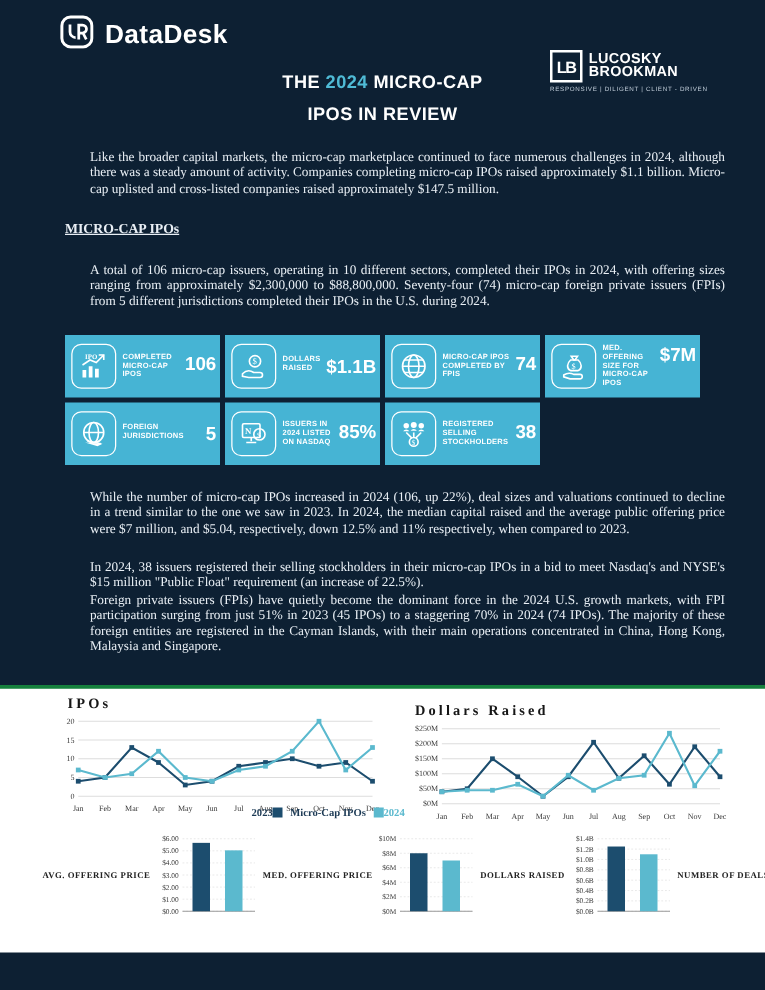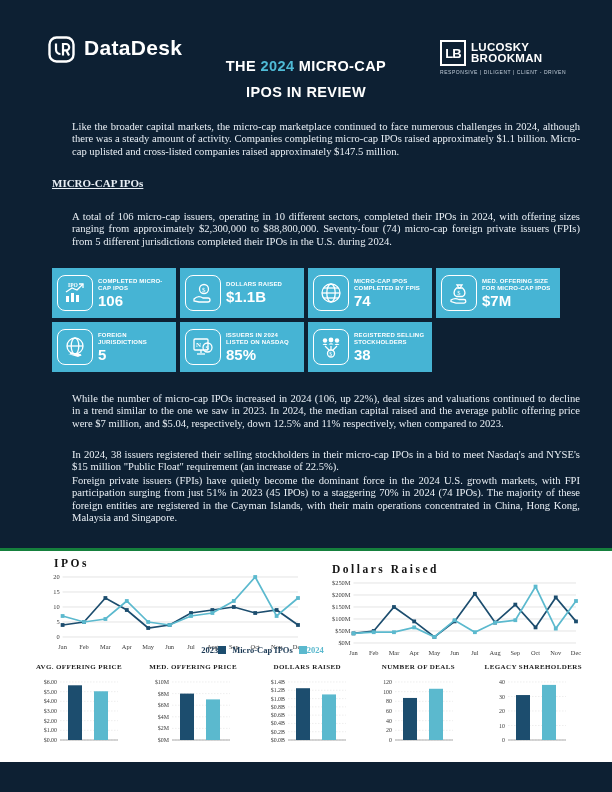--- a/index.html
+++ b/index.html
@@ -1,19 +1,19 @@
 <!DOCTYPE html>
 <html><head>
 <meta charset="utf-8">
 <style>
   html,body{margin:0;padding:0;background:#444;}
   .page{position:relative;width:612px;height:792px;background:#0D2033;overflow:hidden;
         font-family:"Liberation Sans",sans-serif;margin:0 auto;}
   
-  .hdr-logo{position:absolute;left:48px;top:36px;display:flex;align-items:flex-start;gap:9px;color:#fff;}
+  .hdr-logo{position:absolute;left:48px;top:12px;display:flex;align-items:center;gap:9px;color:#fff;}
   .dd-text{font-size:21px;font-weight:700;letter-spacing:.3px;color:#fff;}
   .lb-logo{position:absolute;right:22px;top:20px;width:150px;color:#fff;margin-top:20px;}
   .lb-row{display:flex;align-items:center;gap:5px;}
   .lb-mark{width:26px;height:26px;border:2px solid #fff;box-sizing:border-box;display:flex;
            align-items:center;justify-content:center;font-weight:800;font-size:13px;letter-spacing:-1px;}
   .lb-name{font-weight:800;font-size:11.5px;line-height:11px;letter-spacing:.3px;}
   .lb-tag{margin-top:3px;font-size:5px;letter-spacing:.55px;color:#C2CEDA;white-space:nowrap;}
   .title1{position:absolute;left:0;top:58px;width:612px;text-align:center;color:#fff;
           font-size:14.5px;font-weight:800;letter-spacing:.4px;}
   .title1 .yr{color:#4FBBD6;}
@@ -25,39 +25,39 @@
   .p1{top:110px;} .p2{top:200px;} .p3{top:382px;} .p4{top:438px;} .p5{top:464px;}
   .sect-head{position:absolute;left:52px;top:177px;color:#E9EFF5;font-family:"Liberation Serif",serif;
              font-size:11px;font-weight:700;text-decoration:underline;}
   
   .tiles{position:absolute;left:52px;top:268px;width:508px;display:grid;
          grid-template-columns:repeat(4,1fr);gap:4px;}
   .tile{background:#46B4D4;height:50px;display:flex;align-items:center;padding:4px 3px 4px 5px;
         box-sizing:border-box;color:#fff;}
   .tile-ic{flex:0 0 36px;height:36px;border:1.6px solid #fff;border-radius:8px;display:flex;
            align-items:center;justify-content:center;margin-right:5px;box-sizing:border-box;}
-  .tile-tx{display:flex;flex-direction:column;min-width:0;}
+  .tile-tx{display:flex;flex-direction:row;min-width:0;}
   .tile-lb{font-size:6px;font-weight:700;letter-spacing:.2px;line-height:7px;text-transform:uppercase;}
   .tile-vl{font-size:15px;font-weight:800;line-height:16px;margin-top:1px;}
   
   .band{position:absolute;left:0;top:548px;width:612px;height:214px;background:#fff;
         border-top:3px solid #15803d;box-sizing:border-box;}
   .lchart{position:absolute;}
   .lchart.ipos{left:46px;top:6px;}
   .lchart.dollars{left:324px;top:12px;}
   .lc-title{font-family:"Liberation Serif",serif;font-weight:700;font-size:11.5px;
             letter-spacing:2.5px;color:#161616;margin:0 0 2px 8px;}
   .legend{position:absolute;left:0;top:94px;width:525px;display:flex;justify-content:center;
           align-items:center;gap:0;font-family:"Liberation Serif",serif;font-size:8.5px;
           font-weight:700;color:#1C3A55;}
   .sw{width:8px;height:8px;display:inline-block;}
   .sw.dark{background:#1C4D6E;} .sw.light{background:#5BB9CE;}
   .lg-2024{color:#5BB9CE;}
   .mini-row{position:absolute;left:34px;top:112px;width:548px;display:flex;justify-content:space-between;}
-  .mini{display:flex;flex-direction:column;align-items:center;}
+  .mini{display:flex;flex-direction:row;align-items:center;}
   .mini-title{font-family:"Liberation Serif",serif;font-weight:700;font-size:7px;
               letter-spacing:.4px;color:#222;margin-bottom:3px;white-space:nowrap;}
   svg text{font-family:"Liberation Serif",serif;}
 </style>
 </head>
 <body>
 
 <div class="page">
 
   <div class="hdr-logo">

